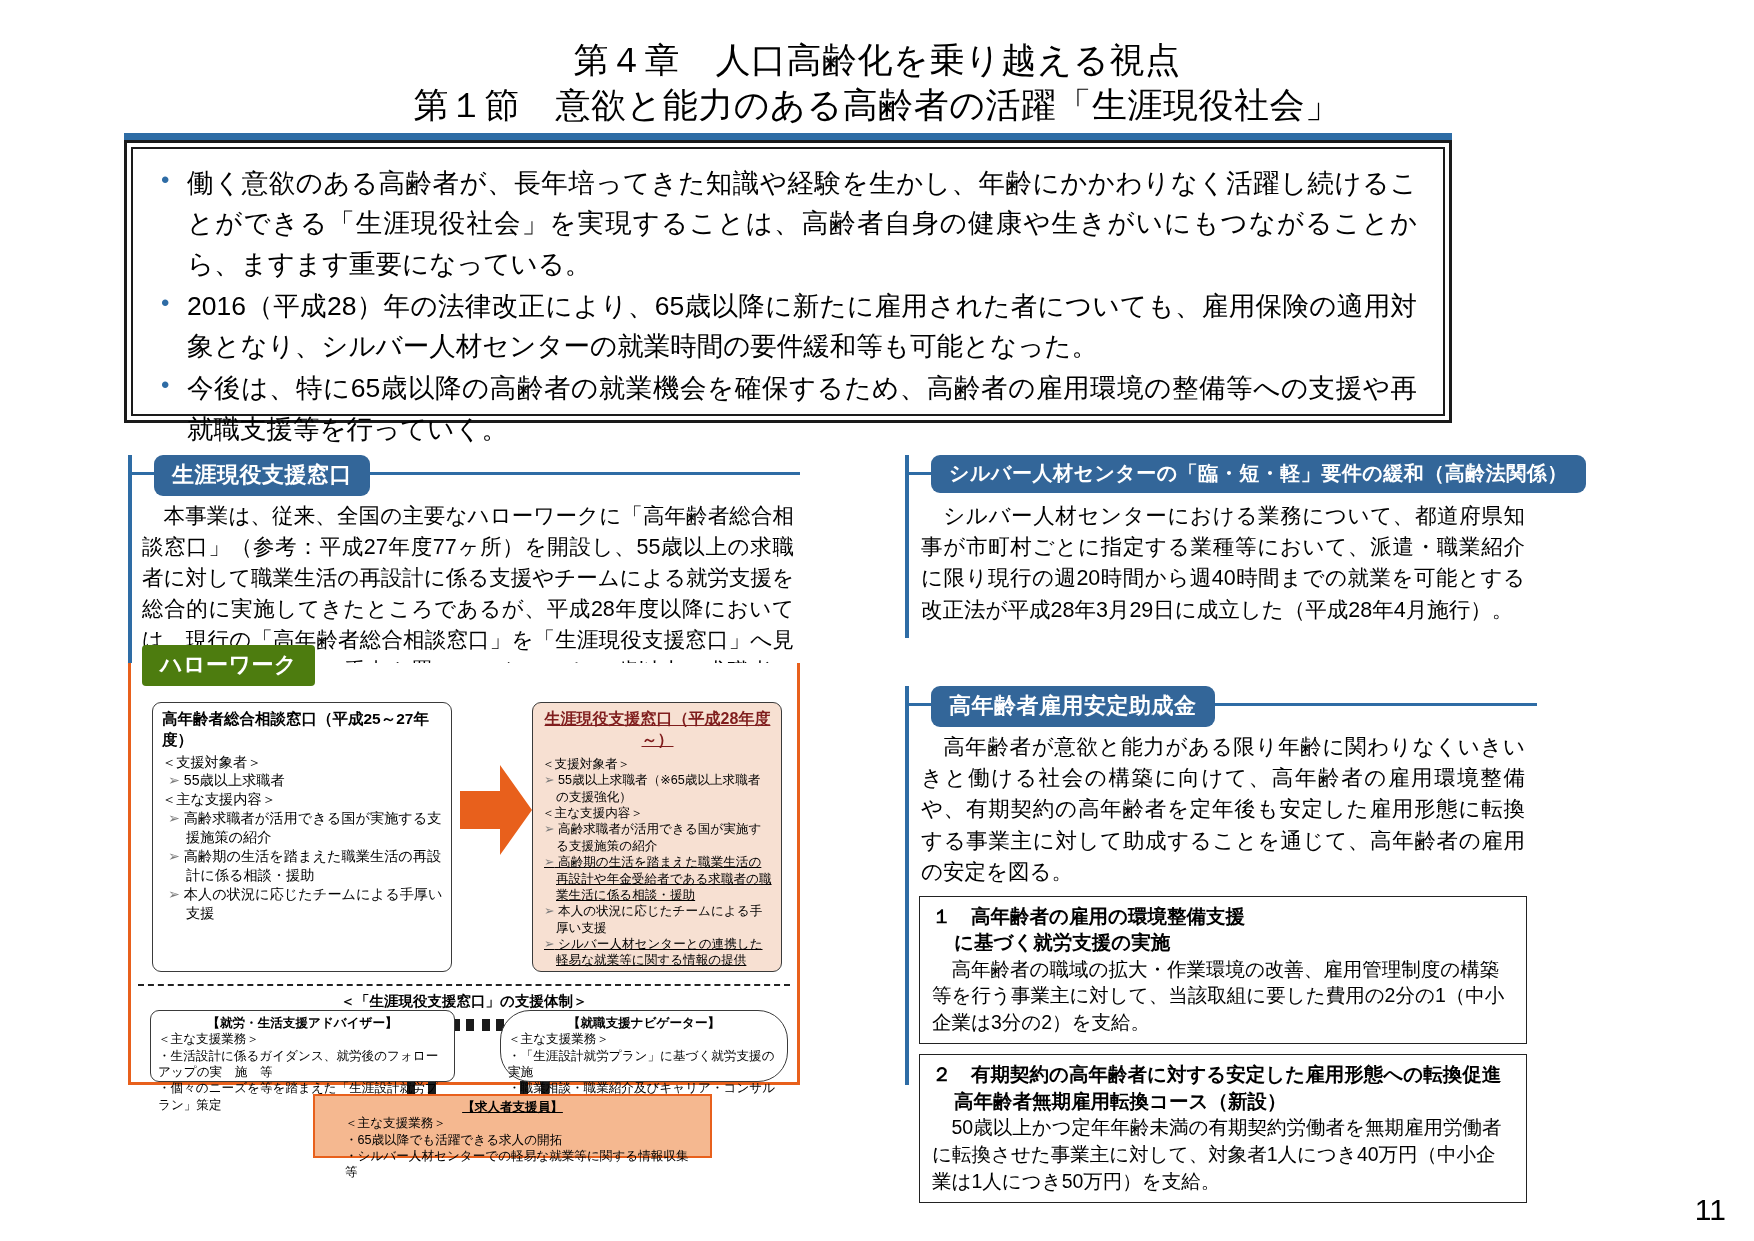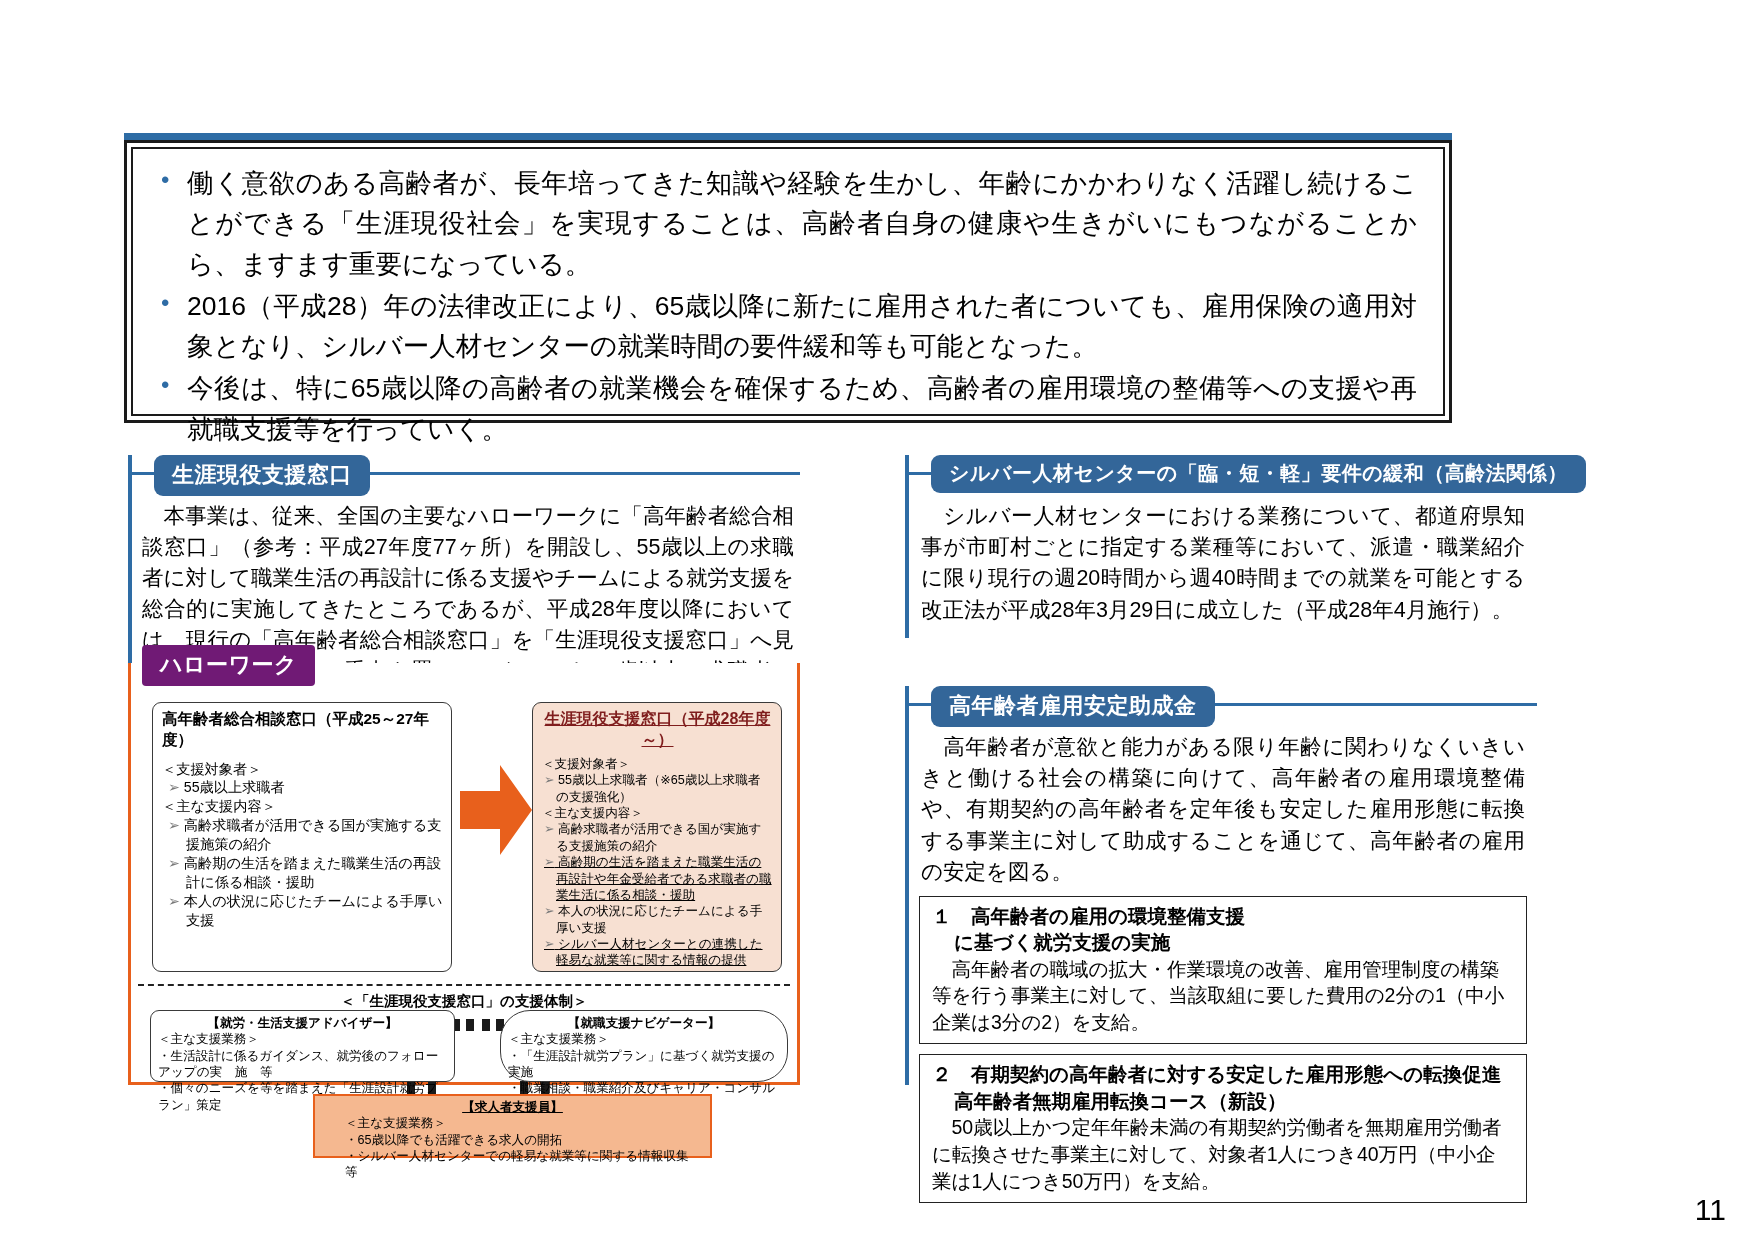--- a/index.html
+++ b/index.html
@@ -58,21 +58,21 @@
     display:inline-block;
     background:#336699;
     color:#fff;
     font-weight:bold;
     border-radius:9px;
     padding:5px 18px 6px 18px;
     font-size:22px;
     letter-spacing:.5px;
     white-space:nowrap;
   }
-  .pill.orange{background:#701a75;border-radius:4px;text-align:center;}
+  .pill.orange{background:#4d7c0f;border-radius:4px;text-align:center;}
 
   
   .left-panel{
     position:absolute;left:128px;top:455px;width:672px;height:630px;
     border-left:4px solid #2e6ca5;
     box-sizing:border-box;
   }
   .panel-headrow{position:relative;height:36px;}
   .panel-headrow .rule{
     position:absolute;left:0;top:17px;right:0;height:3px;background:#2e6ca5;z-index:0;
@@ -100,21 +100,21 @@
   .hw-head .rule{position:absolute;left:0;top:18px;right:0;height:3px;background:#e8601c;}
   .hw-head .pillwrap{position:absolute;left:14px;top:0;z-index:3;}
 
   .rbox{
     border:1.6px solid #3a3a3a;border-radius:9px;
     box-sizing:border-box;
     padding:6px 8px 6px 9px;
     background:#fff;
   }
   .rbox.peach{background:#f7e0d2;border-color:#3a3a3a;}
-  .bx-title{font-weight:bold;font-size:15.5px;margin-bottom:9px;}
+  .bx-title{font-weight:bold;font-size:15.5px;margin-bottom:2px;}
   .bx-title.red{color:#7f1d1d;text-decoration:underline;font-size:16px;}
   .bx-line{font-size:14.2px;line-height:1.30;}
   .bx-line.sm{font-size:12.6px;line-height:1.30;}
   .bx-line.u{text-decoration:underline;}
   .arrowg{color:#7a7a7a;}
 
   
   .divider-dash{
     position:absolute;left:138px;top:984px;width:652px;
     border-top:2.5px dashed #222;
@@ -151,20 +151,24 @@
 
   .pageno{
     position:absolute;right:28px;bottom:14px;font-size:30px;
   }
 </style>
 </head>
 <body>
 
 <div class="slide">
 
+  <div class="title-block">
+    <div class="title-line">第４章　人口高齢化を乗り越える視点</div>
+    <div class="title-line">第１節　意欲と能力のある高齢者の活躍「生涯現役社会」</div>
+  </div>
 
   <div class="summary-topbar"></div>
   <div class="summary-outer">
     <div class="summary-inner">
       <ul class="sumlist">
         <li>働く意欲のある高齢者が、長年培ってきた知識や経験を生かし、年齢にかかわりなく活躍し続けることができる「生涯現役社会」を実現することは、高齢者自身の健康や生きがいにもつながることから、ますます重要になっている。</li>
         <li>2016（平成28）年の法律改正により、65歳以降に新たに雇用された者についても、雇用保険の適用対象となり、シルバー人材センターの就業時間の要件緩和等も可能となった。</li>
         <li>今後は、特に65歳以降の高齢者の就業機会を確保するため、高齢者の雇用環境の整備等への支援や再就職支援等を行っていく。</li>
       </ul>
     </div>

